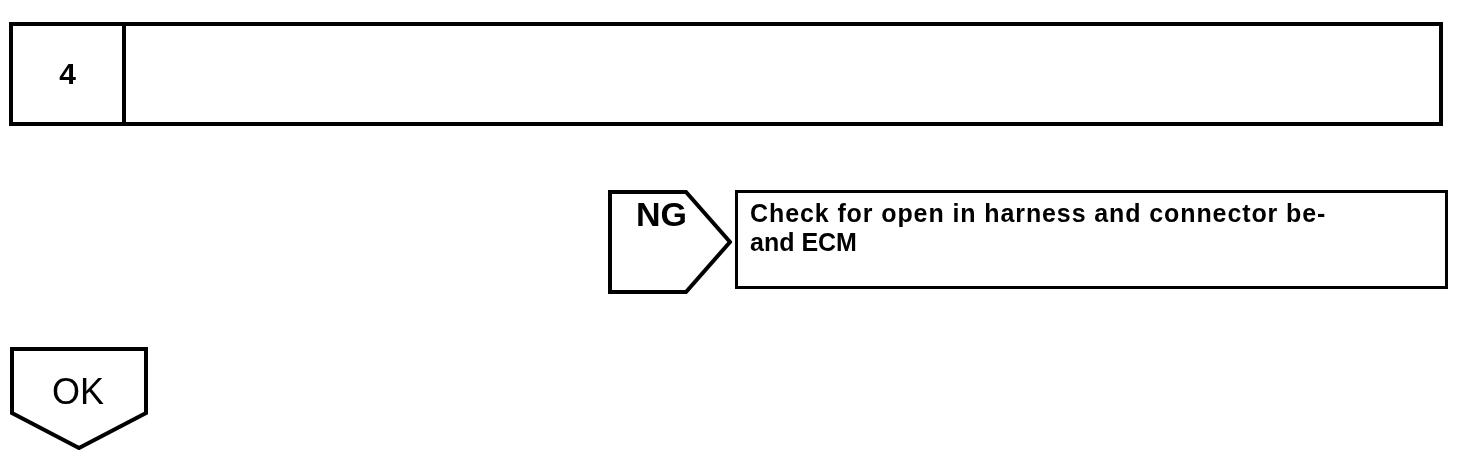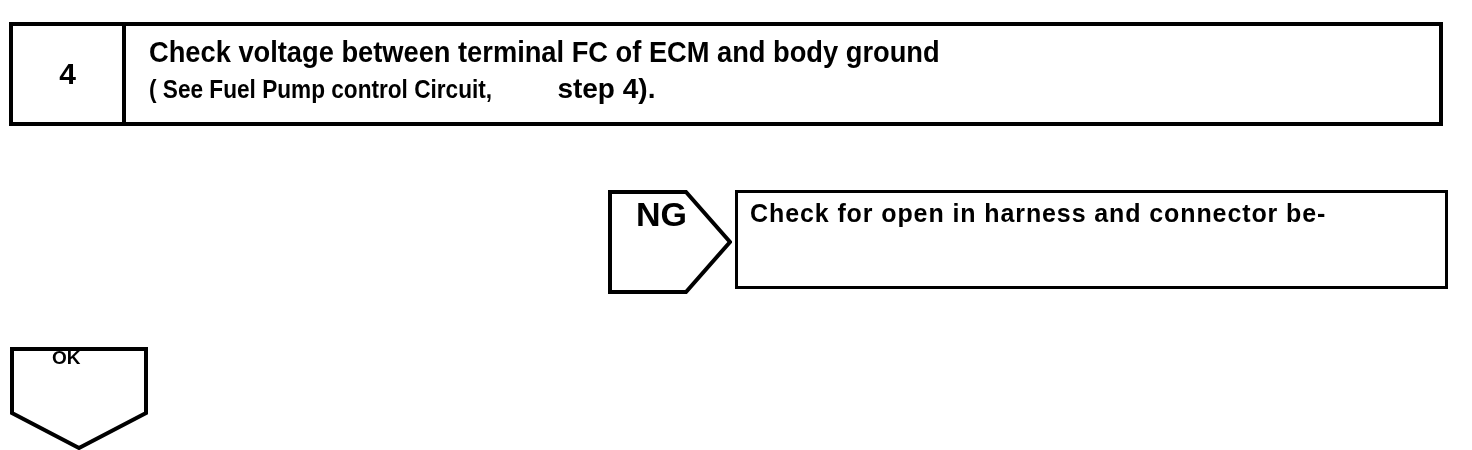--- a/index.html
+++ b/index.html
@@ -132,55 +132,50 @@
     position: absolute;
     left: 10px;
     top: 347px;
     width: 140px;
     height: 103px;
   }
   .ok-arrow svg { display: block; }
   .ok-label {
     position: absolute;
     left: 52px;
-    top: 348px;
-    font-size: 19px;
-    font-weight: bold;
+    top: 374px;
+    font-size: 36px;
+    font-weight: normal;
     line-height: 1;
   }
 </style>
 </head>
 <body>
 
 <div class="page">
 
   <div class="step-box">
 
     <div class="step-number-cell">
       <span class="step-number">4</span>
     </div>
 
-    <div class="step-text-cell">
-      <div class="step-line-1">Check voltage between terminal FC of ECM and body ground</div>
-      <div class="step-line-2">
-        <span class="tight">( See Fuel Pump control Circuit,</span><span class="wide">step 4).</span>
-      </div>
-    </div>
 
   </div>
 
   <div class="ng-arrow">
     <svg width="124" height="104" viewBox="0 0 124 104" xmlns="http://www.w3.org/2000/svg">
       <polygon points="2,2 78,2 122,52 78,102 2,102" fill="#ffffff" stroke="#000000" stroke-width="4" stroke-linejoin="miter"></polygon>
     </svg>
   </div>
   <div class="ng-label">NG</div>
 
   <div class="ng-box">
     <div class="ng-box-line justified">Check for open in harness and connector be-</div>
+    <div class="ng-box-line">and ECM</div>
   </div>
 
   <div class="ok-arrow">
     <svg width="140" height="103" viewBox="0 0 140 103" xmlns="http://www.w3.org/2000/svg">
       <polygon points="2,2 136,2 136,66 69,101 2,66" fill="#ffffff" stroke="#000000" stroke-width="4" stroke-linejoin="miter"></polygon>
     </svg>
   </div>
   <div class="ok-label">OK</div>
 
 </div>

